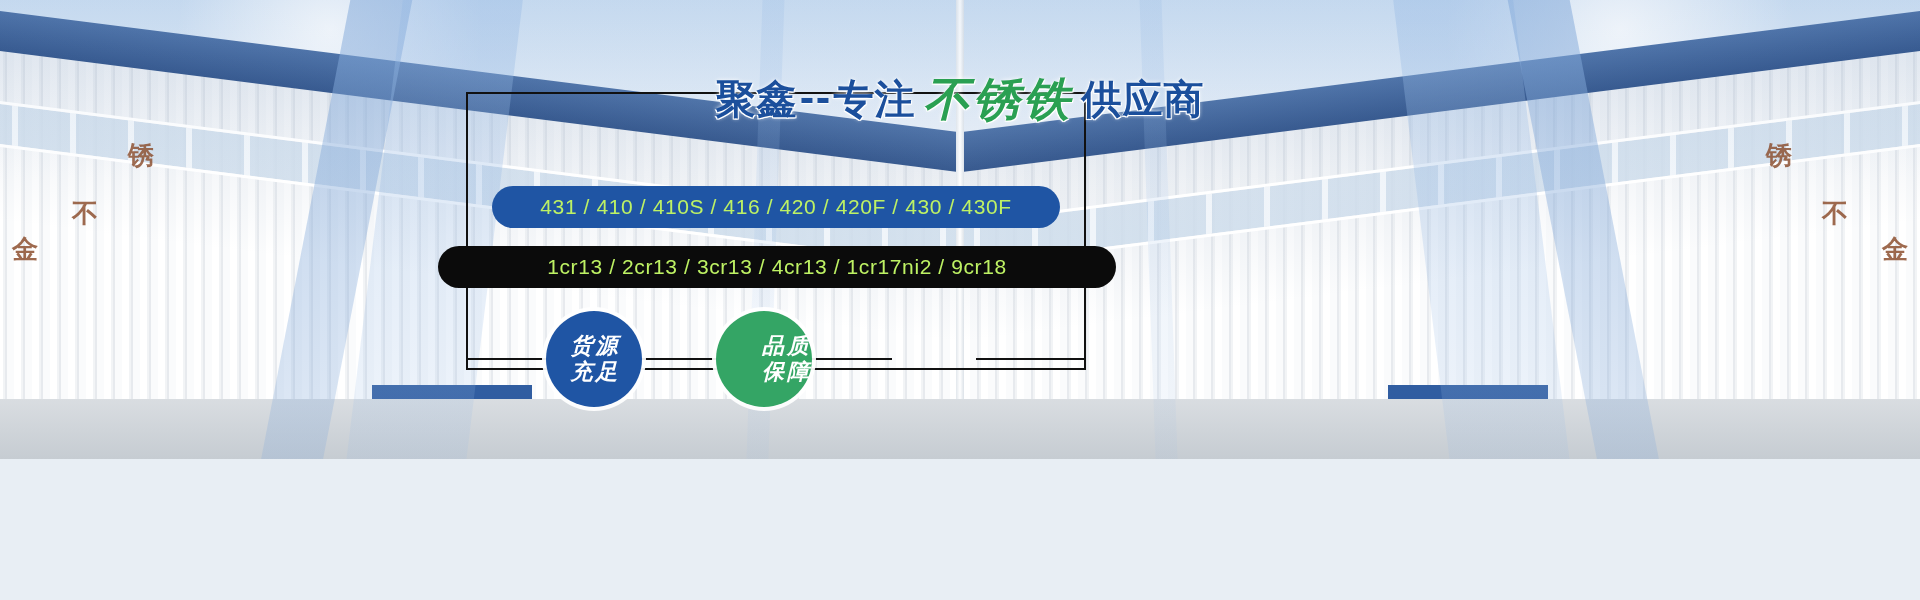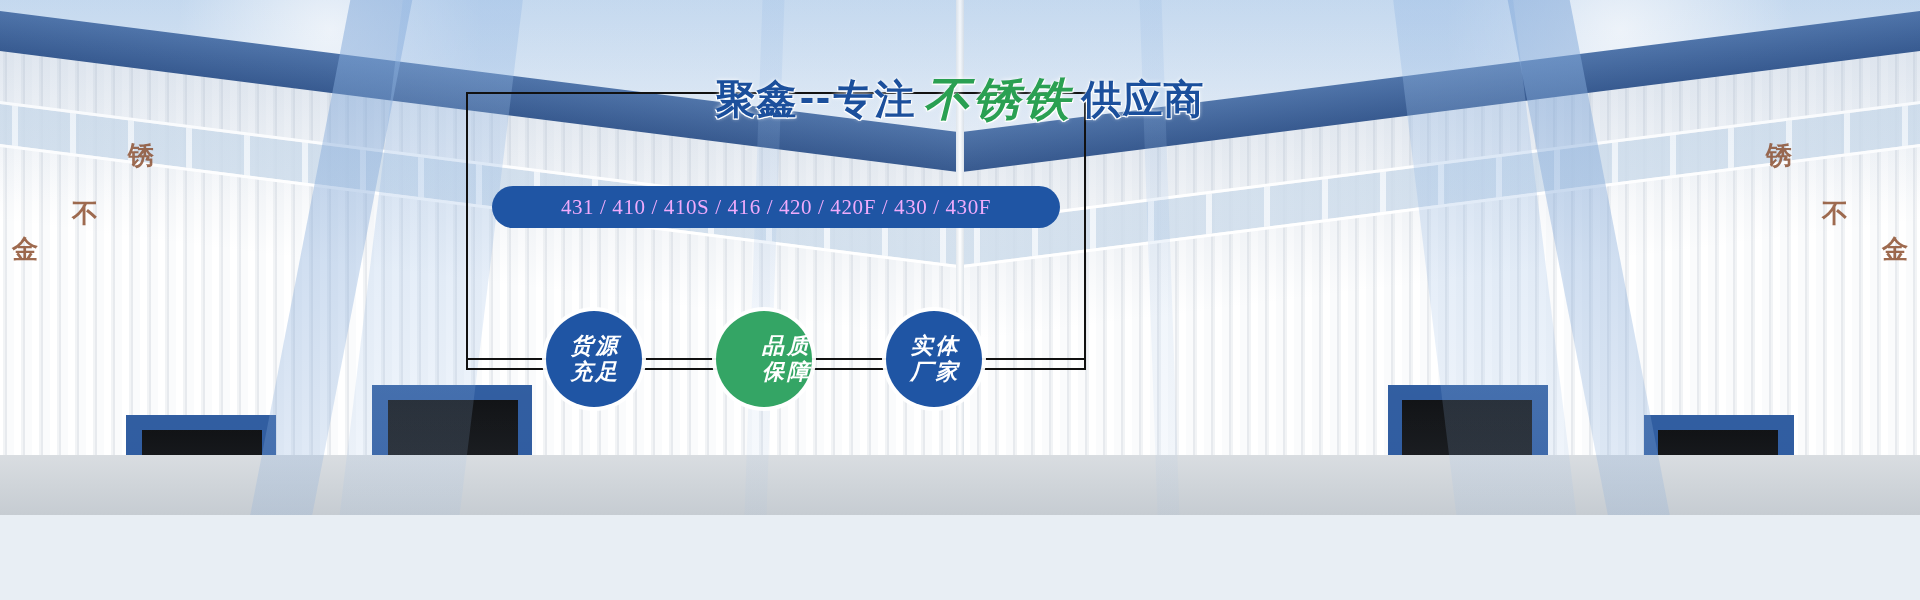--- a/index.html
+++ b/index.html
@@ -1,19 +1,19 @@
 <!DOCTYPE html>
 <html><head>
 <meta charset="utf-8">
 <style>
   * { margin:0; padding:0; box-sizing:border-box; }
   html,body { width:1920px; height:600px; overflow:hidden; }
   body { font-family:"Liberation Sans", sans-serif; background:#e8eef4; }
 
-  .banner { position:relative; width:1920px; height:515px; overflow:hidden;padding-left:28px; }
+  .banner { position:relative; width:1920px; height:459px; overflow:hidden;padding-left:28px; }
 
   
   .photo { position:absolute; inset:0; overflow:hidden;
            background:linear-gradient(#cfe0f2 0%, #dfe9f4 12%, #eef2f6 22%, #f3f4f5 100%); }
 
   
   .sky { position:absolute; left:0; top:0; width:1920px; height:150px;
          background:linear-gradient(#cddff2 0%, #dce8f5 55%, #e9eff7 100%); }
   .sky-cloud { position:absolute; border-radius:50%;
                background:radial-gradient(circle, rgba(255,255,255,.85), rgba(255,255,255,0) 70%); }
@@ -97,21 +97,21 @@
              text-shadow:0 1px 0 #fff, 0 0 4px rgba(255,255,255,.95), 1px 1px 0 #fff, -1px 1px 0 #fff; }
   .hl-dash { font-size:36px; font-weight:700; color:#1b4f9c; letter-spacing:1px; padding:0 2px;
              text-shadow:0 1px 0 #fff, 0 0 4px rgba(255,255,255,.95); }
   .hl-green { font-size:46px; font-weight:700; color:#2aa052; letter-spacing:4px;
               font-family:"DejaVu Serif", serif; font-style:italic; padding:0 8px;
               text-shadow:0 1px 0 #fff, 0 0 5px rgba(255,255,255,.95), 1px 1px 0 #fff, -1px 1px 0 #fff; }
 
   
   .pill { position:absolute; border-radius:26px; display:flex; align-items:center;
           justify-content:center; white-space:nowrap; }
-  .pill span { font-family:Liberation Serif, serif; color:#f0abfc; }
+  .pill span { font-family:Liberation Sans, sans-serif; color:#bef264; }
 
   .pill-blue { left:492px; top:186px; width:568px; height:42px; background:#1f55a4; }
   .pill-blue span { font-size:21px; letter-spacing:.6px; }
 
   .pill-black { left:438px; top:246px; width:678px; height:42px; background:#0b0b0b; }
   .pill-black span { font-size:21px; letter-spacing:.6px; }
 
   
   .connector { position:absolute; height:2px; background:#111; }
 
@@ -193,33 +193,32 @@
     <div class="frame"></div>
 
     <div class="headline">
       <span class="hl-part hl-blue">聚鑫</span><span class="hl-part hl-dash">--</span><span class="hl-part hl-blue">专注</span><span class="hl-part hl-green">不锈铁</span><span class="hl-part hl-blue">供应商</span>
     </div>
 
     <div class="pill pill-blue">
       <span>431 / 410  / 410S / 416 / 420 / 420F / 430 / 430F</span>
     </div>
 
+    <div class="pill pill-black">
+      <span>1cr13  /  2cr13  /  3cr13  /  4cr13  /  1cr17ni2  /  9cr18</span>
+    </div>
 
     <div class="connector" style="left:466px; top:358px; width:86px;"></div>
     <div class="connector" style="left:636px; top:358px; width:86px;"></div>
     <div class="connector" style="left:806px; top:358px; width:86px;"></div>
     <div class="connector" style="left:976px; top:358px; width:110px;"></div>
 
     <div class="badge badge-1" style="background: rgb(31, 85, 164);">
       <span class="ln">货源</span>
       <span class="ln">充足</span>
     </div>
     <div class="badge badge-2" style="background: rgb(52, 165, 101); align-items: flex-end;">
       <span class="ln">品质</span>
       <span class="ln">保障</span>
     </div>
-    <div class="badge badge-3" style="background: rgb(31, 85, 164);">
-      <span class="ln">实体</span>
-      <span class="ln">厂家</span>
-    </div>
 
   </div>
 </div>
 
 </body></html>

